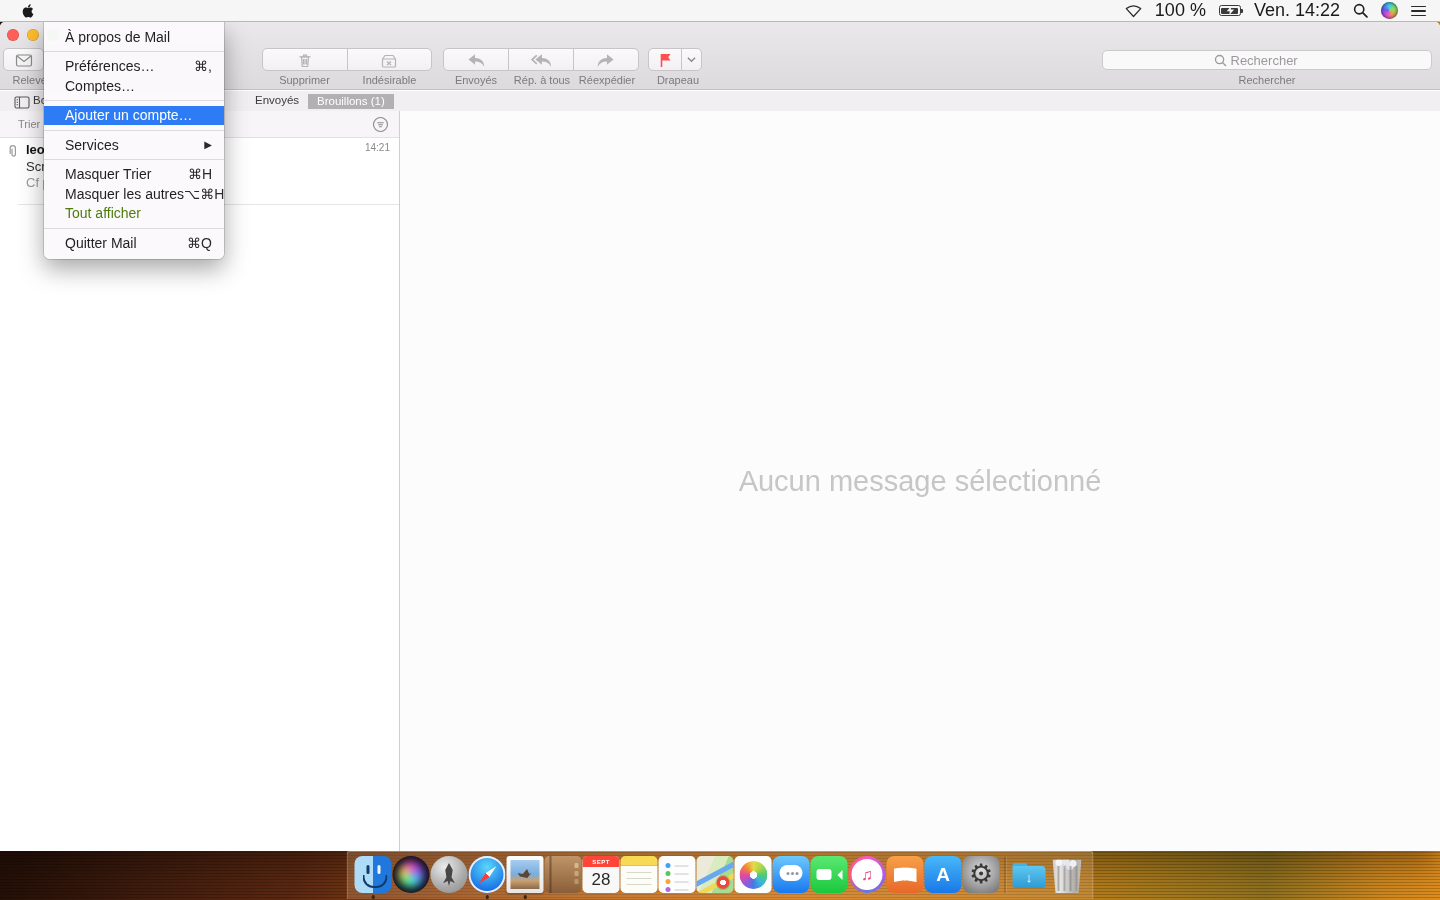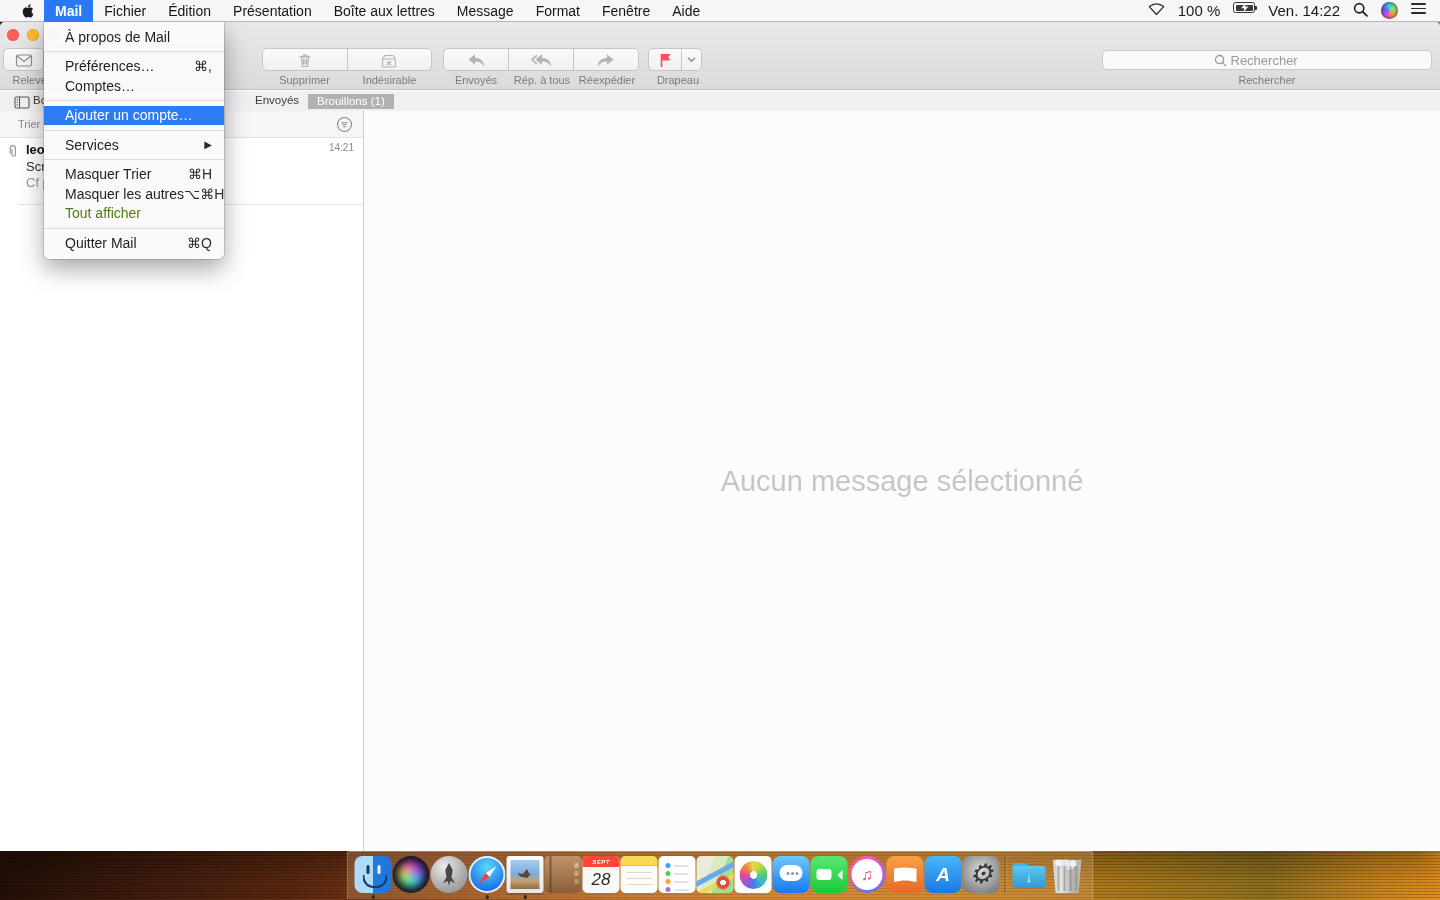--- a/index.html
+++ b/index.html
@@ -15,21 +15,21 @@
     background:repeating-linear-gradient(180deg, rgba(0,0,0,0.28) 0 1px, transparent 1px 3px); opacity:.7; }
 
   
   .menubar { position:absolute; top:0; left:0; width:1440px; height:22px; z-index:40;
     background:#f7f6f7; border-bottom:1px solid #b9b7b9;
     display:flex; align-items:center; font-size:14px; color:#161616; padding-left:10px; }
   .mb-apple { width:34px; height:22px; display:flex; align-items:center; justify-content:center; }
   .mb-items { display:flex; height:22px; }
   .mb-item { padding:0 11px; line-height:22px; white-space:nowrap; }
   .mb-item.active { background:var(--mbhl,#2979f7); color:#fff; font-weight:bold; }
-  .mb-status { margin-left:auto; display:flex; align-items:flex-start; gap:13px; padding-right:14px; font-size:15px; color:#1a1a1a; }
+  .mb-status { margin-left:auto; display:flex; align-items:center; gap:13px; padding-right:14px; font-size:18px; color:#1a1a1a; }
   .batt { position:relative; width:22px; height:11px; border:1px solid #3a3a3a; border-radius:2.5px; }
   .batt .fill { position:absolute; inset:1.5px; background:#3a3a3a; border-radius:1px; }
   .batt .bolt { position:absolute; left:5px; top:0; width:11px; height:9px; background:#f7f6f7;
     clip-path:polygon(58% 0, 16% 58%, 44% 58%, 40% 100%, 84% 38%, 54% 38%); }
   .batt .tip { position:absolute; right:-3px; top:2.5px; width:2px; height:4px; background:#3a3a3a; border-radius:0 1px 1px 0; }
   .siri-orb { width:17px; height:17px; border-radius:50%;
     background:conic-gradient(from 210deg,#e84fd0,#6a5af0,#3ad0e8,#8ae05a,#e8a04a,#e84fd0);
     box-shadow:inset 0 0 3px 1px rgba(10,5,30,0.55); }
   .nc-icon { position:relative; width:15px; height:12px; }
   .nc-icon i { position:absolute; left:0; width:15px; height:1.8px; background:#2a2a2a; border-radius:1px; }
@@ -61,21 +61,21 @@
   
   .favbar { position:absolute; top:69px; left:0; right:0; height:21px; background:#f1eff1; border-bottom:1px solid #d2d0d2; }
   .fav-mbx-icon { position:absolute; left:14px; top:4px; }
   .fav-mbx-label { position:absolute; left:33px; top:3px; font-size:11.5px; color:#3c3c3c; }
   .fav-item { position:absolute; top:3px; font-size:11.5px; color:#3c3c3c; }
   .fav-pill { position:absolute; top:3px; height:15px; line-height:15px; padding:0 9px; border-radius:0;
     background:#b2b0b2; color:#fff; font-size:11.5px; }
 
   
   .content { position:absolute; top:89px; left:0; right:0; bottom:0; display:flex; }
-  .list-pane { position:relative; width:364px; background:#fff; border-right:1px solid #d0ced0; }
+  .list-pane { position:relative; width:400px; background:#fff; border-right:1px solid #d0ced0; }
   .list-header { position:absolute; top:0; left:0; right:0; height:27px; background:#f7f5f7; border-bottom:1px solid #e2e0e2; }
   .sort-label { position:absolute; left:18px; top:7px; font-size:11px; color:#8a8a8a; }
   .filter-icon { position:absolute; right:10px; top:5px; }
   .message-row { position:absolute; top:27px; left:0; right:0; height:67px; background:#fff; }
   .msg-clip { position:absolute; left:7px; top:6px; }
   .msg-sender { position:absolute; left:26px; top:4px; font-size:13px; font-weight:bold; color:#111; }
   .msg-time { position:absolute; right:9px; top:4px; font-size:10px; color:#8a8a8a; }
   .msg-subject { position:absolute; left:26px; top:21px; font-size:13px; color:#2e2e2e; }
   .msg-preview { position:absolute; left:26px; top:37px; font-size:13px; color:#9b999b; }
   .msg-sep { position:absolute; left:18px; right:0; bottom:0; border-bottom:1px solid #e6e4e6; }
@@ -91,21 +91,21 @@
   .menu-item .mi-shortcut { color:#2a2a2a; }
   .menu-item .mi-arrow { font-size:10px; color:#2a2a2a; }
   .menu-item.hl { background:var(--menuhl,#2d7cf6); color:#fff; }
   .menu-item.dis { color:#4d7c0f; }
   .menu-sep { border-top:1px solid #dcdadc; margin:4.5px 0; }
 
   
   .dock { position:absolute; bottom:1px; left:50%; transform:translateX(-50%); z-index:10;
     display:flex; align-items:flex-start; gap:1px; padding:4px 7px 6px;
     background:rgba(225,170,120,0.30); border:1px solid rgba(255,255,255,0.28); border-bottom:none; border-radius:3px 3px 0 0; }
-  .dock-icon { position:relative; width:37px; height:37px; flex:none; border-radius:8px;font-style:italic; }
+  .dock-icon { position:relative; width:37px; height:37px; flex:none; border-radius:8px; }
   .dock-icon .glyph { position:absolute; inset:0; display:flex; align-items:center; justify-content:center; }
   .run-dot { position:absolute; left:50%; bottom:-5.5px; width:3.5px; height:3.5px; border-radius:50%;
     background:#3d2410; transform:translateX(-50%); }
   .dock-sep { width:1px; height:36px; margin:0 4px; align-self:center; background:rgba(60,30,10,0.4);
     box-shadow:1px 0 0 rgba(255,255,255,0.25); }
 
   .finder { background:linear-gradient(90deg,#aedcf8 0 50%,#2178dc 50% 100%); }
   .finder::before { content:""; position:absolute; left:12px; top:9px; width:2.5px; height:9px; border-radius:2px;
     background:#123a6a; box-shadow:11px 0 0 #eef6ff; }
   .finder::after { content:""; position:absolute; left:8px; top:19px; width:21px; height:11px;
@@ -366,31 +366,20 @@
     </div>
   </div>
 
 <div class="menubar">
   <span class="mb-apple">
     <svg width="13" height="16" viewBox="0 0 16 20">
       <path fill="#1a1a1a" d="M13.1 10.6c0-2.1 1.7-3.1 1.8-3.2-1-1.4-2.5-1.6-3-1.7-1.3-.1-2.5.7-3.1.7-.6 0-1.6-.7-2.7-.7-1.4 0-2.7.8-3.4 2-1.5 2.5-.4 6.3 1 8.3.7 1 1.5 2.1 2.6 2.1 1 0 1.4-.7 2.7-.7s1.6.7 2.7.7 1.8-1 2.5-2c.8-1.2 1.1-2.3 1.1-2.4 0 0-2.2-.9-2.2-3.1z"></path>
       <path fill="#1a1a1a" d="M11 4.4c.6-.7 1-1.7.9-2.7-.9 0-1.9.6-2.5 1.3-.5.6-1 1.6-.9 2.6 1 .1 2-.5 2.5-1.2z"></path>
       </svg>
   </span>
-  <div class="mb-items">
-      <div class="mb-item active">Mail</div>
-      <div class="mb-item">Fichier</div>
-      <div class="mb-item">Édition</div>
-      <div class="mb-item">Présentation</div>
-      <div class="mb-item">Boîte aux lettres</div>
-      <div class="mb-item">Message</div>
-      <div class="mb-item">Format</div>
-      <div class="mb-item">Fenêtre</div>
-      <div class="mb-item">Aide</div>
-    </div>
   <div class="mb-status">
     <svg width="17" height="14" viewBox="0 0 17 14">
       <path d="M8.5 12.5 L1.3 4.6 Q8.5 -0.8 15.7 4.6 Z" fill="none" stroke="#2a2a2a" stroke-width="1.2" stroke-linejoin="round"></path>
       </svg>
     <span>100 %</span>
     <span class="batt">
       <span class="fill"></span>
         <span class="bolt"></span>
         <span class="tip"></span>
     </span>

